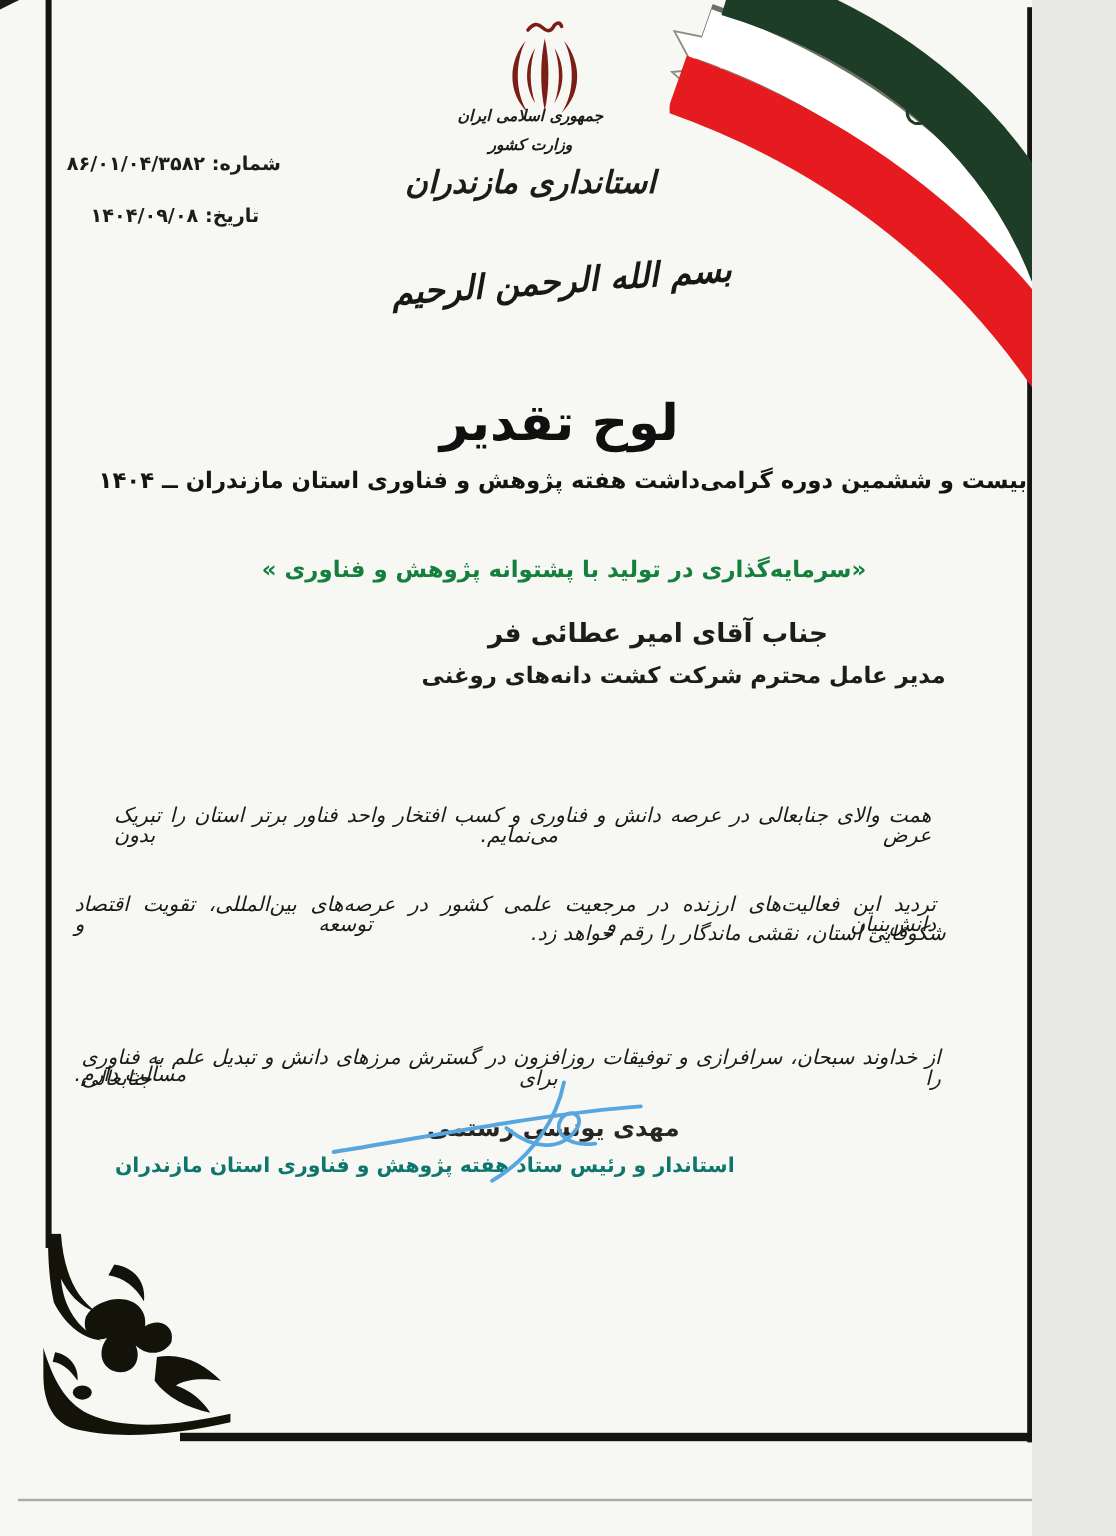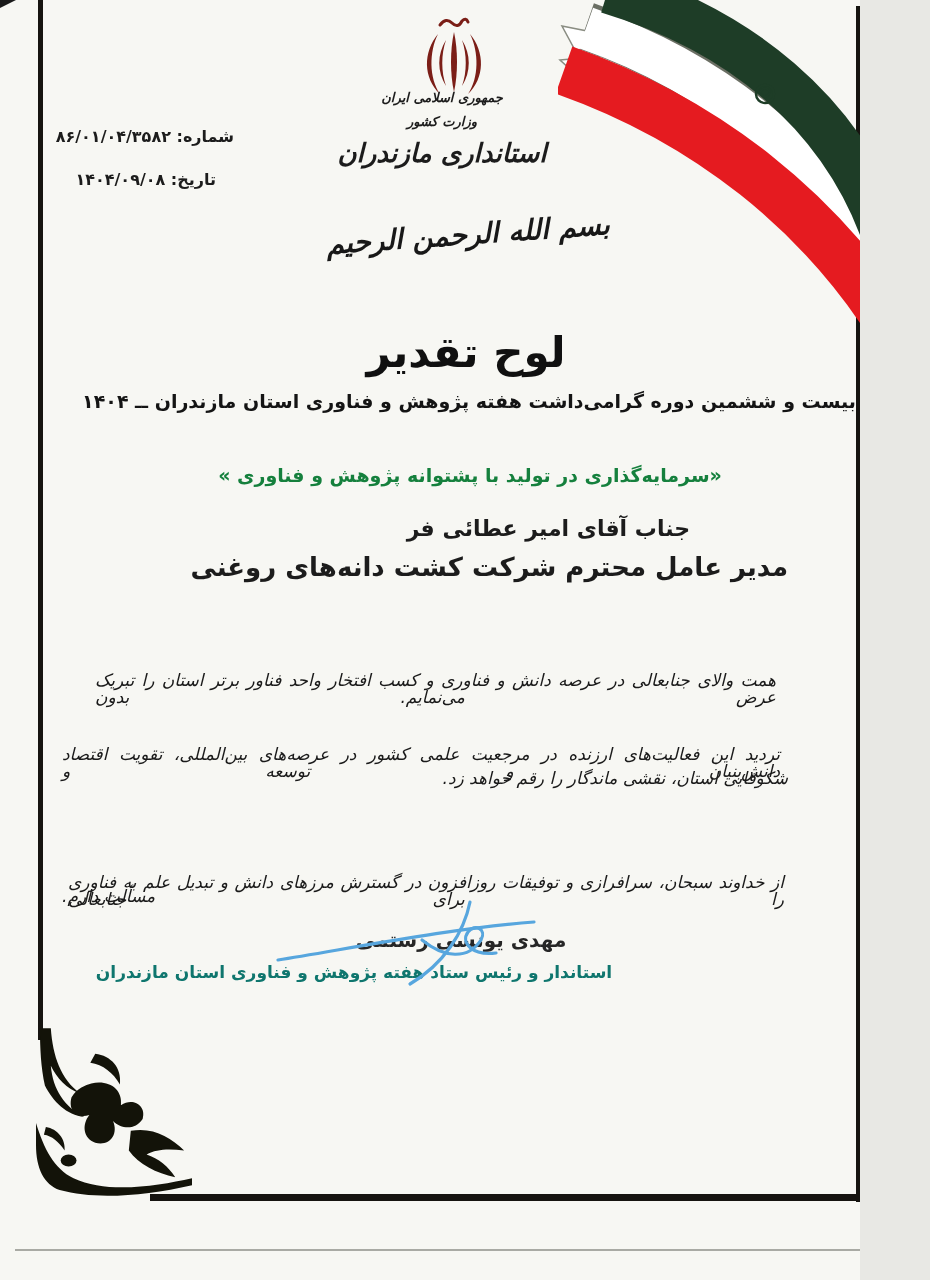--- a/index.html
+++ b/index.html
@@ -29,21 +29,21 @@
              font-size:28px;font-weight:bold;font-style:italic;color:#181818;}
   .ribbon{left:558px;top:0;width:372px;height:348px;}
 
   
   .cert-title{left:466px;top:328px;transform:translateX(-50%);font-size:42px;font-weight:bold;color:#101010;}
   .cert-subtitle{left:469px;top:390px;transform:translateX(-50%);font-size:19px;font-weight:bold;color:#141414;}
   .cert-slogan{left:470px;top:436px;transform:translateX(-50%);font-size:19px;font-weight:bold;color:#15803d;margin-top:28px;}
 
   
   .rec1{right:170px;top:516px;font-size:22px;font-weight:bold;}
-  .rec2{right:72px;top:552px;font-size:26px;font-weight:bold;}
+  .rec2{right:72px;top:552px;font-size:19px;font-weight:bold;}
 
   
   .bodyline{font-size:17px;font-style:italic;color:#1a1a1a;line-height:1;}
   .jline{text-align:justify;text-align-last:justify;margin-top:40px;}
   .b1{left:95px;right:84px;top:632px;}
   .b2{left:62px;right:80px;top:706px;}
   .b3{right:72px;top:770px;}
   .b4{left:68px;right:76px;top:834px;}
   .b5{left:62px;top:888px;}
 

